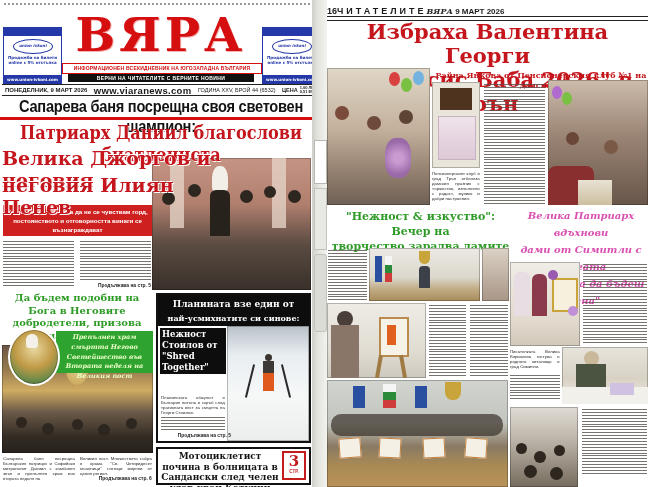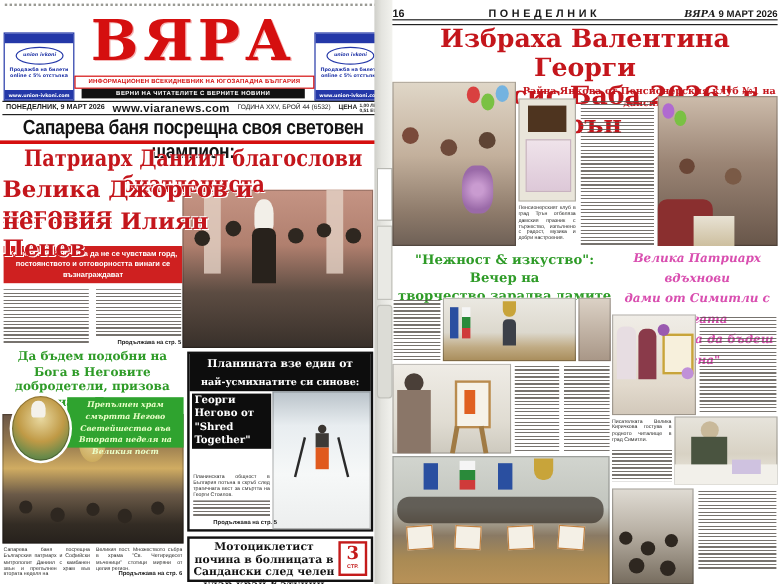--- a/index.html
+++ b/index.html
@@ -133,21 +133,21 @@
       <span style="display:block;font-size:8px;">най-усмихнатите си синове: Отиде си</span>
     </div>
     <div class="ph" style="left:69px;top:31px;width:82px;height:115px;background:linear-gradient(180deg,#b9c2c9 0%,#e8edf0 25%,#f6f8f8 60%,#eceeee 100%);">
       <div style="left:38px;top:28px;width:7px;height:7px;background:#3a3530;border-radius:50%;"></div>
       <div style="left:36px;top:35px;width:11px;height:12px;background:#3d3a36;"></div>
       <div style="left:36px;top:47px;width:11px;height:18px;background:#e05a1e;"></div>
       <div style="left:22px;top:38px;width:2px;height:34px;background:#2a2a2a;transform:rotate(14deg);"></div>
       <div style="left:58px;top:38px;width:2px;height:34px;background:#2a2a2a;transform:rotate(-14deg);"></div>
     </div>
     <div class="serif b blackband" style="position:absolute;left:2px;top:33px;width:66px;font-size:8.5px;line-height:11px;padding:1px 2px;box-sizing:border-box;">
-      <span style="display:block;">Георги Негово от</span>
+      <span style="display:block;">Нежност Стоилов от</span>
       <span style="display:block;">"Shred Together"</span>
     </div>
     <div class="abs" style="left:3px;top:100px;width:64px;height:32px;overflow:hidden;">
       <div class="micro" style="width:103px;">Планинската общност в България потъна в скръб след трагичната вест за смъртта на Георги Стоилов.</div>
     </div>
     <div class="tx" style="left:3px;top:122px;width:64px;height:14px;"></div>
     <div class="cont" style="position:absolute;left:0px;top:138px;width:66px;text-align:right;">Продължава на стр. 5</div>
   </div>
 
   <div class="abs" style="left:156px;top:447px;width:155px;height:38px;border:2.5px solid #111;background:#fff;box-sizing:border-box;z-index:2;">
@@ -156,23 +156,23 @@
       <span class="serif b" style="display:block;font-size:15px;line-height:16px;color:#c41b1b;">3</span>
       <span class="b" style="display:block;font-size:4.5px;color:#c41b1b;">СТР.</span>
     </div>
   </div>
 
   <div class="abs gutter" style="left:312px;top:0;width:15px;height:487px;"></div>
   <div class="abs" style="left:314px;top:140px;width:11px;height:42px;background:#fff;border:1px solid #b8b8b2;"></div>
   <div class="abs" style="left:314px;top:188px;width:11px;height:60px;background:#e9e9e4;border:1px solid #c2c2bc;"></div>
   <div class="abs" style="left:314px;top:254px;width:11px;height:76px;background:#dcdcd6;border-radius:3px;border:1px solid #c2c2bc;"></div>
 
-  <div class="abs" style="left:327px;top:5px;width:321px;height:11px;display:flex;align-items:center;justify-content:space-between;">
+  <div class="abs" style="left:327px;top:5px;width:321px;height:11px;display:flex;align-items:center;justify-content:flex-start;">
     <span class="b" style="font-size:9px;">16</span>
-    <span class="b" style="font-size:9px;letter-spacing:3px;">ПОНЕДЕЛНИК</span>
+    <span class="b" style="font-size:9px;letter-spacing:3px;">ЧИТАТЕЛИТЕ</span>
     <span style="font-size:8px;">
       <i class="serif b" style="color:#222;">ВЯРА</i>
       <span class="b">9 МАРТ 2026</span>
     </span>
   </div>
   <div class="abs" style="left:327px;top:16px;width:321px;height:3px;border-top:1px solid #222;border-bottom:1px solid #222;"></div>
 
   <div class="abs serif b headline-red ctr" style="left:327px;top:20px;width:321px;font-size:21px;line-height:24px;">
     <span style="display:block;">Избраха Валентина Георги</span>
     <span style="display:block;">за "Мисис Баба 2026" в Трън</span>

